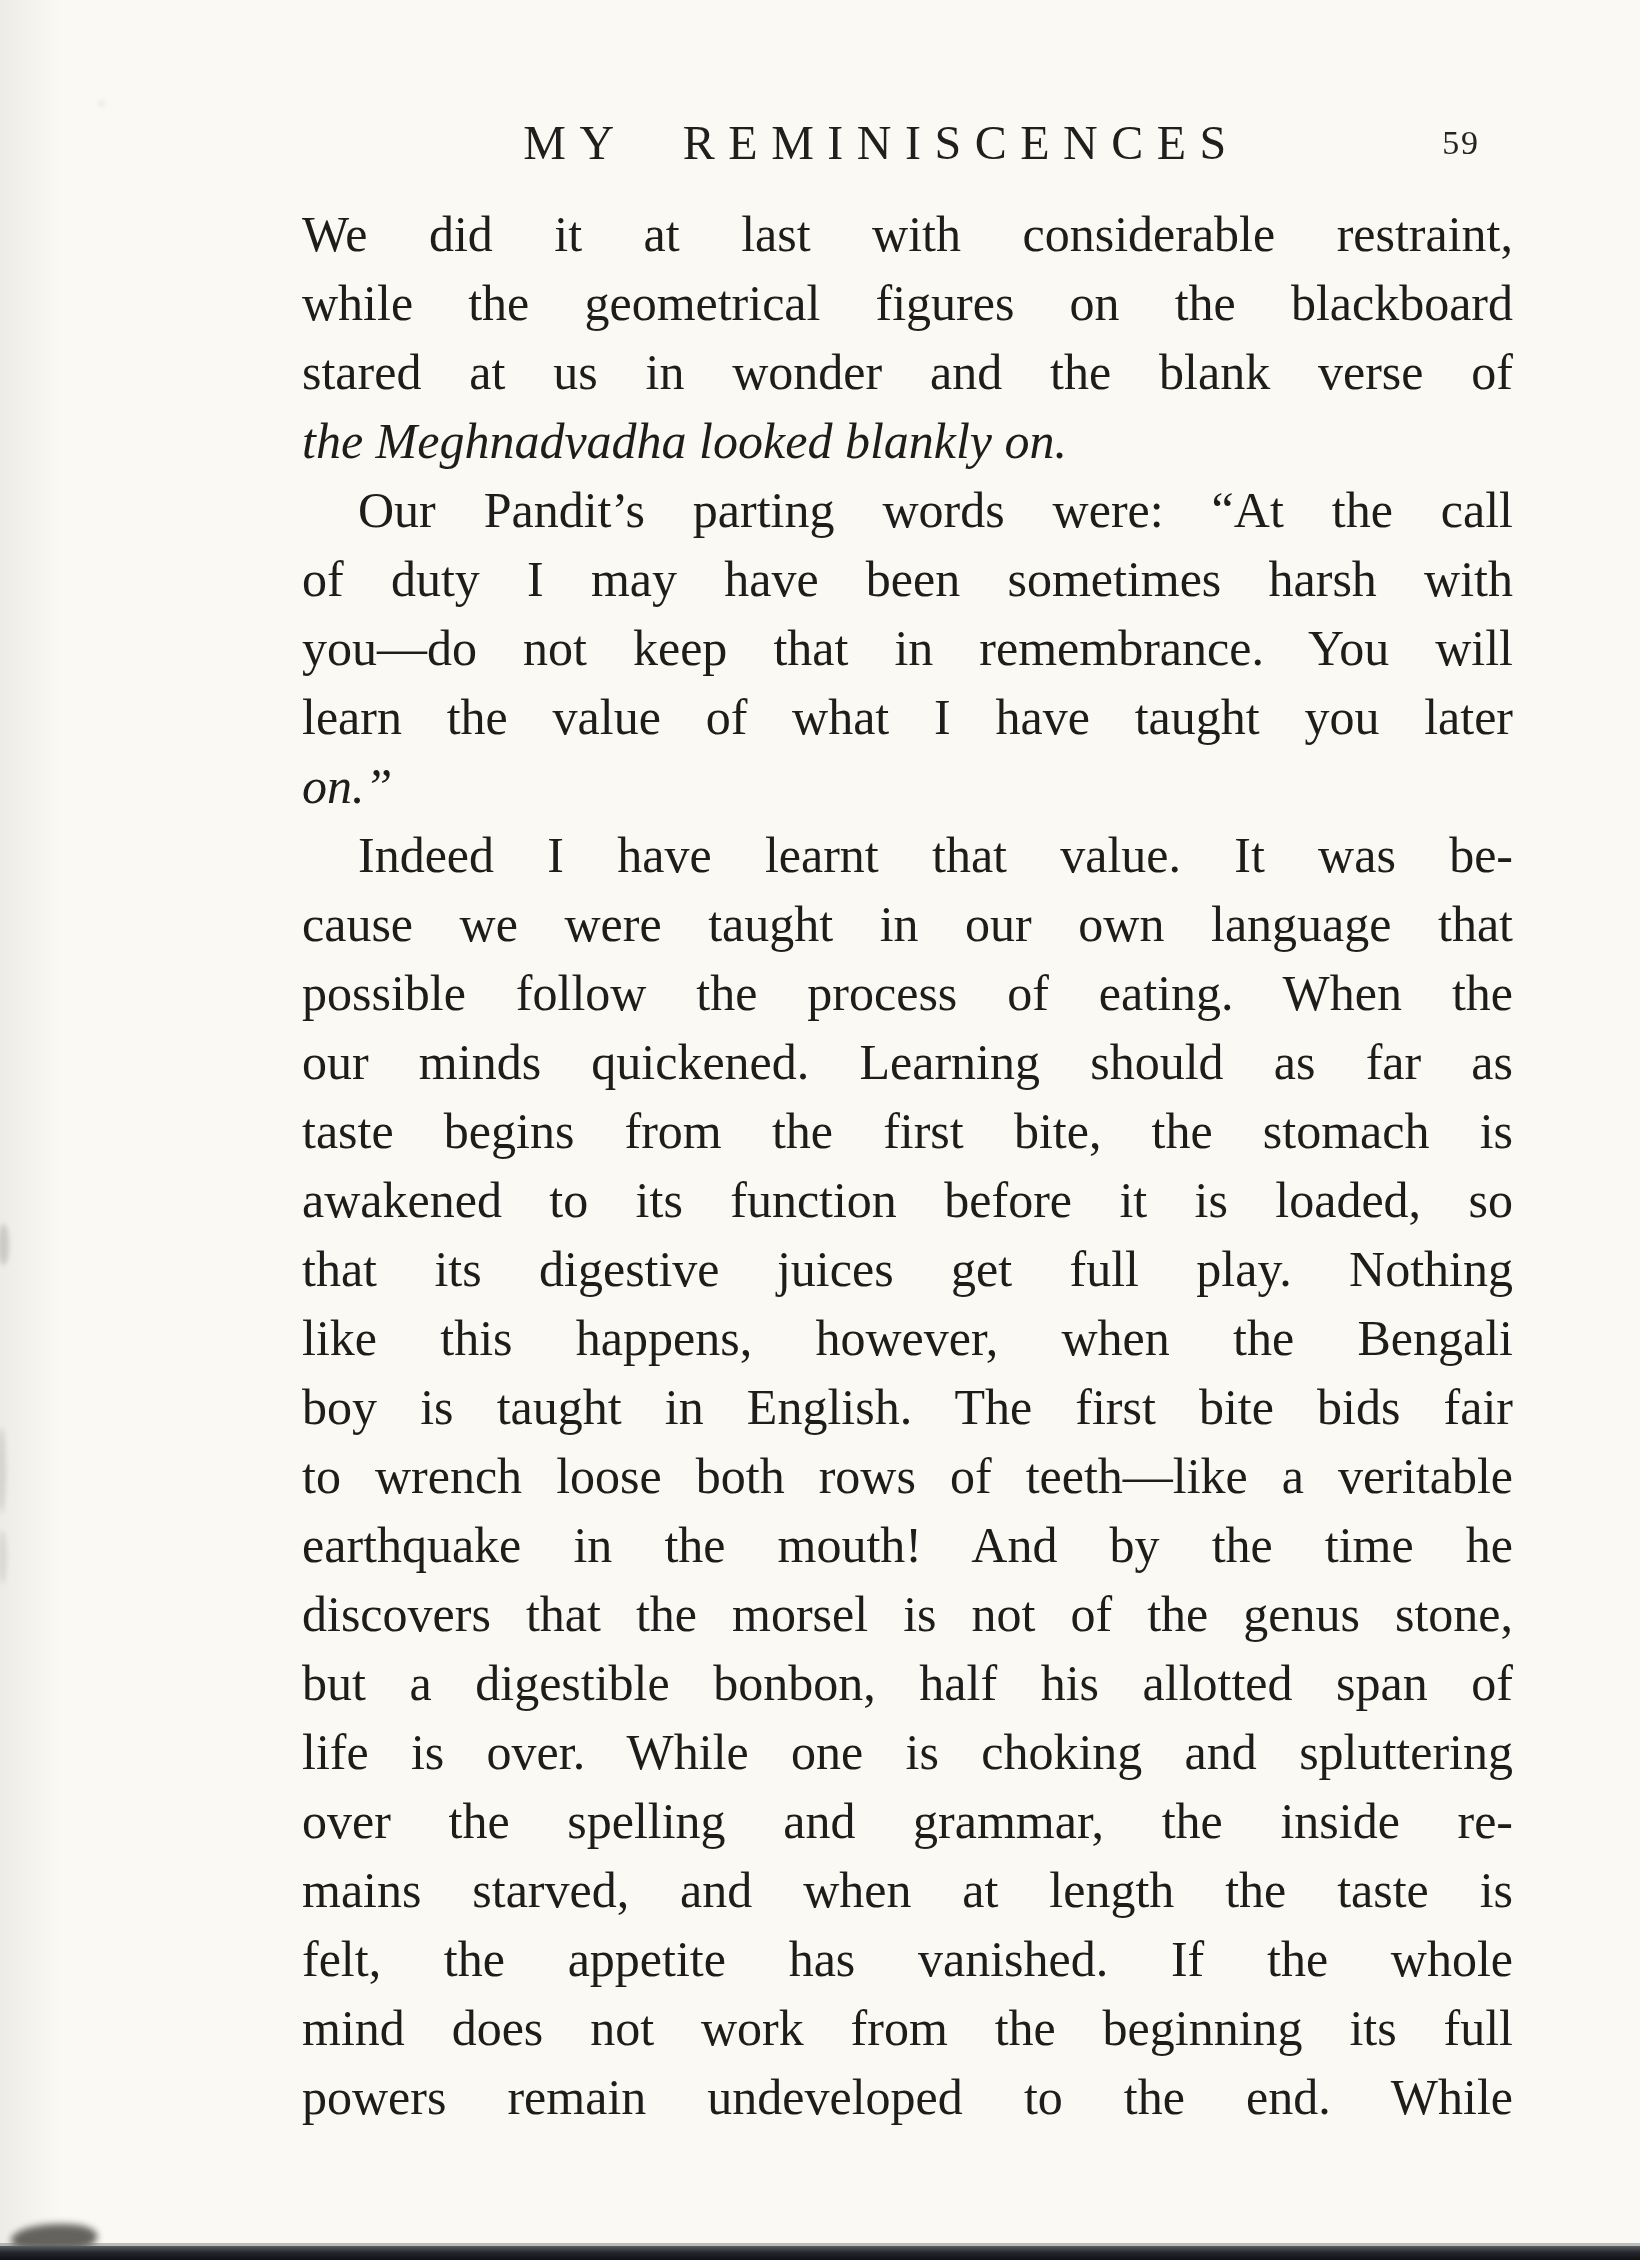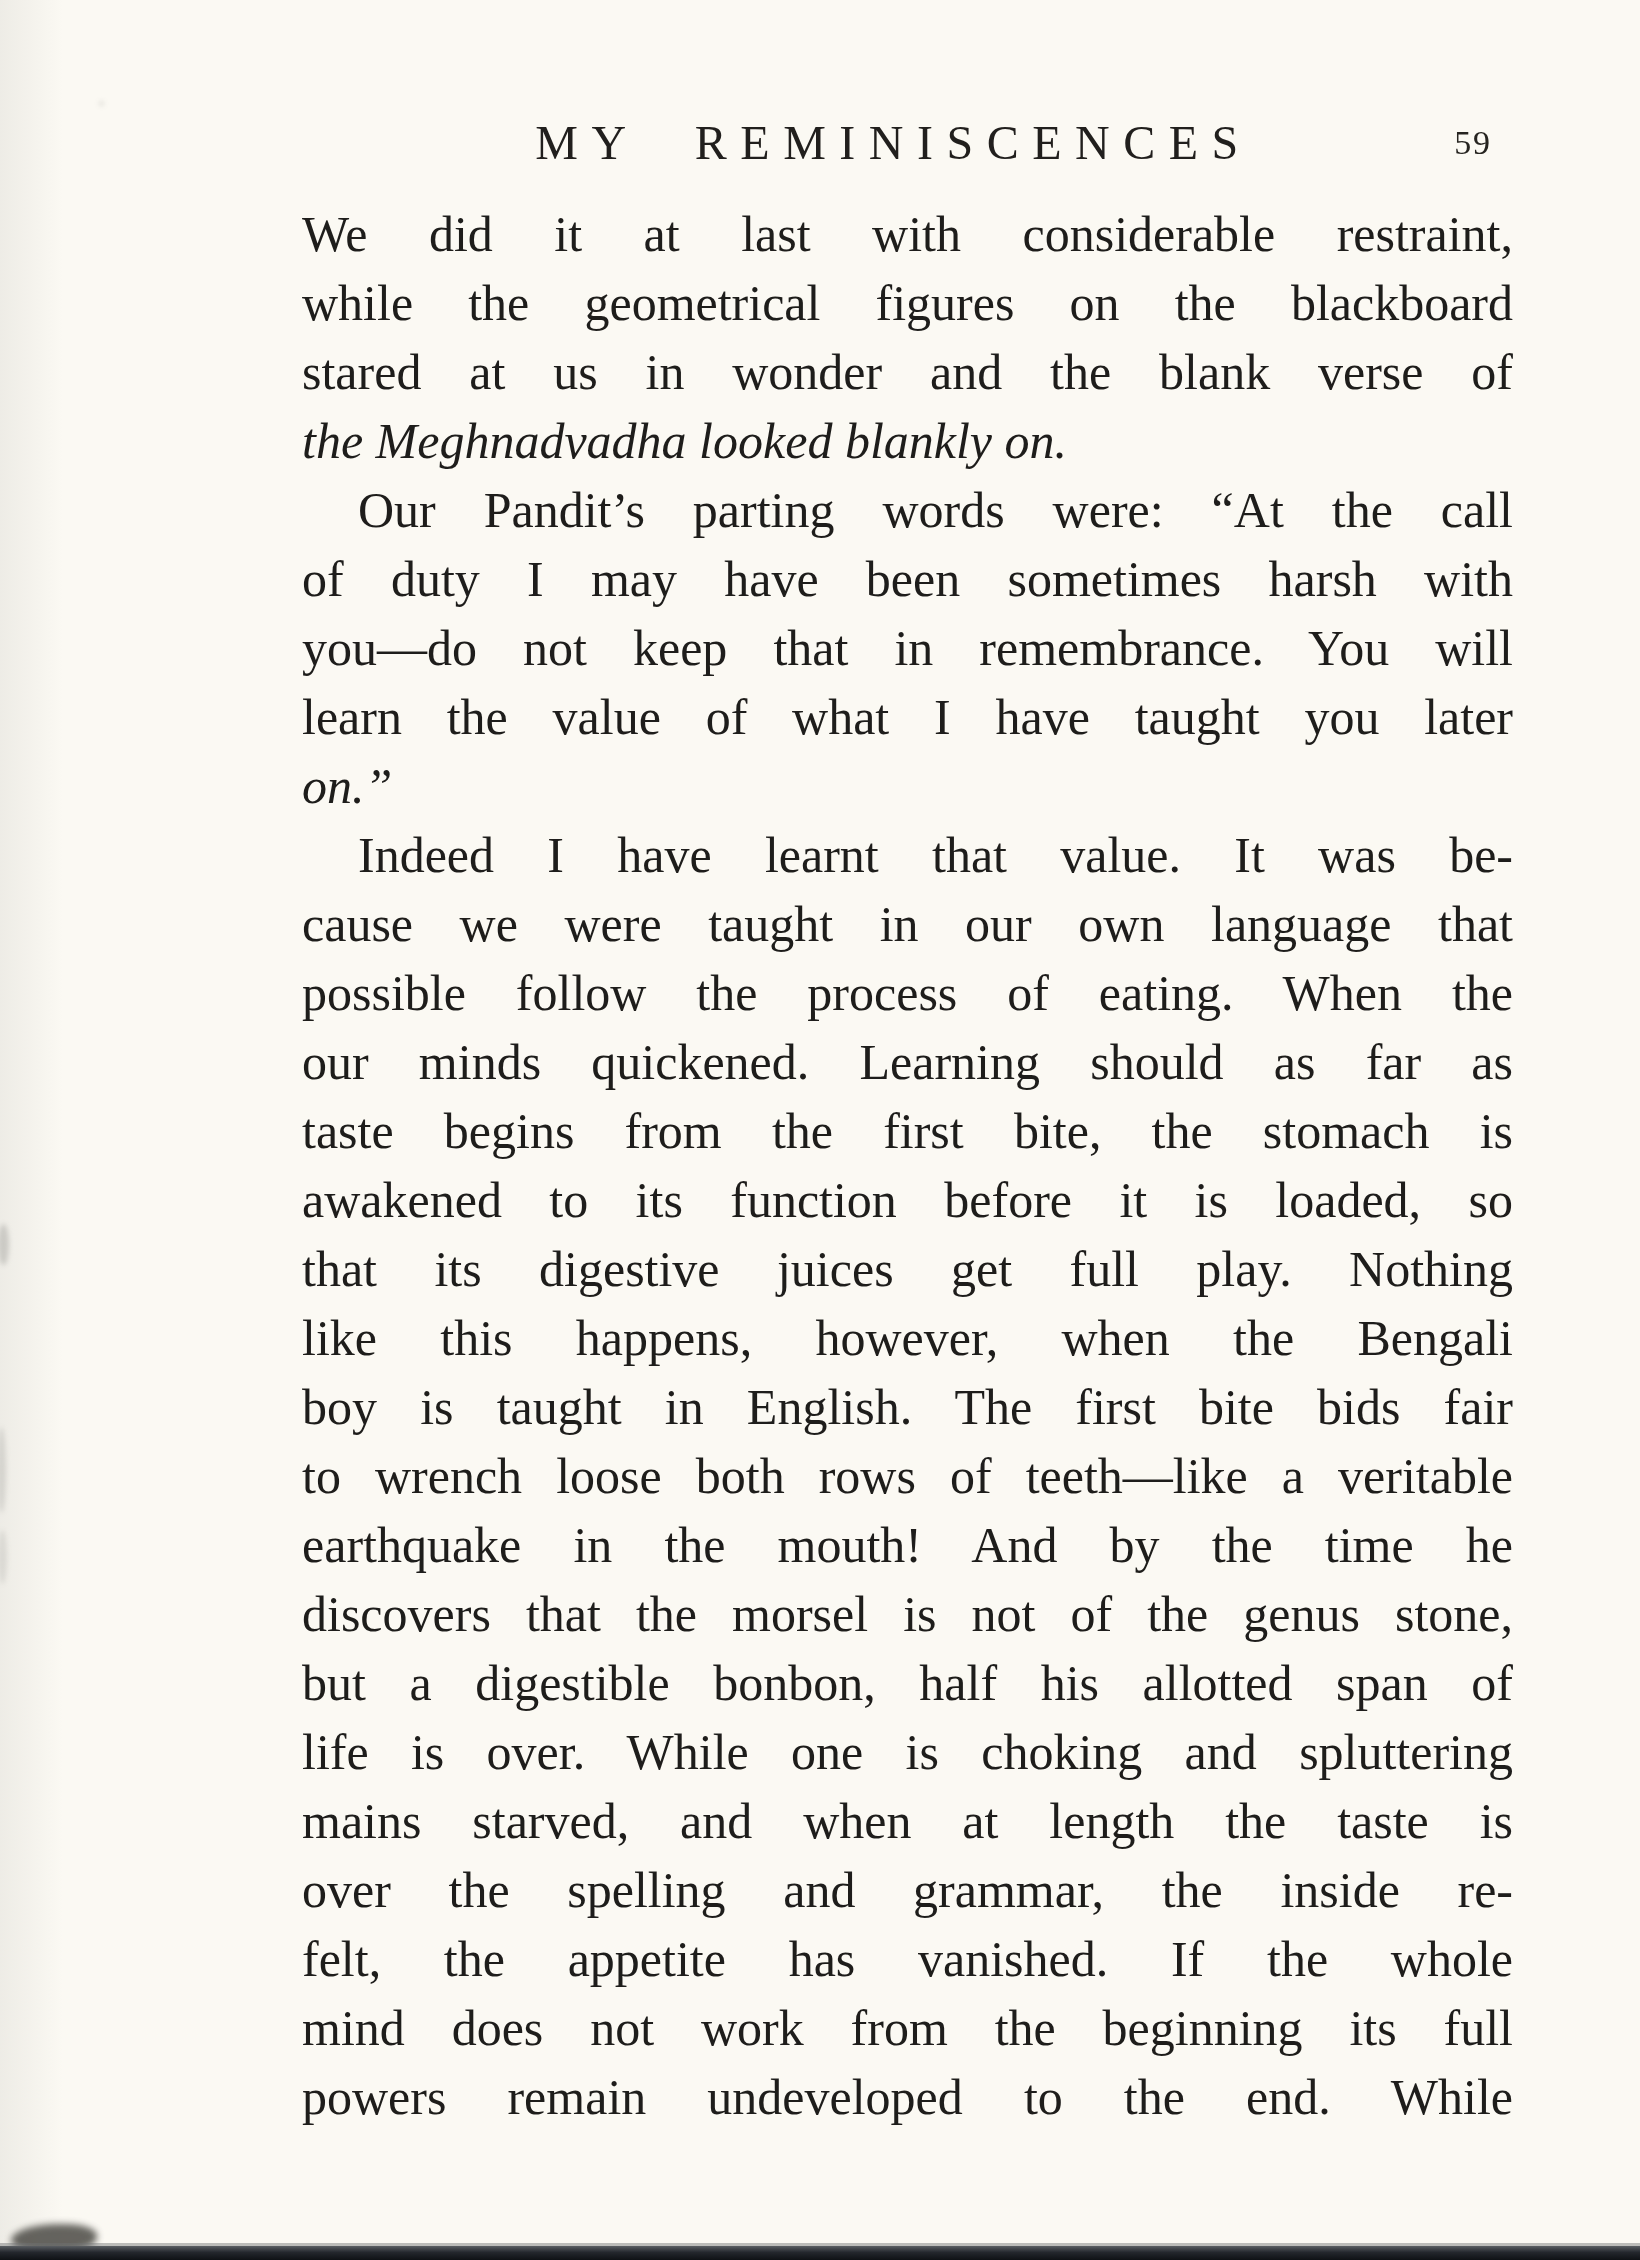--- a/index.html
+++ b/index.html
@@ -26,21 +26,21 @@
     pointer-events: none;
   }
 
   .page {
     position: absolute;
     inset: 0;
   }
 
   .header {
     position: absolute;
-    left: 288px;
+    left: 276px;
     top: 115px;
     width: 1211px;
     height: 63px;
   }
   .running-title {
     display: block;
     text-align: center;
     font-size: 48px;
     letter-spacing: 13.5px;
     word-spacing: 31.5px;
@@ -145,22 +145,22 @@
         <div class="line">taste begins from the first bite, the stomach is</div>
         <div class="line">awakened to its function before it is loaded, so</div>
         <div class="line">that its digestive juices get full play. Nothing</div>
         <div class="line">like this happens, however, when the Bengali</div>
         <div class="line">boy is taught in English. The first bite bids fair</div>
         <div class="line">to wrench loose both rows of teeth—like a veritable</div>
         <div class="line">earthquake in the mouth! And by the time he</div>
         <div class="line">discovers that the morsel is not of the genus stone,</div>
         <div class="line">but a digestible bonbon, half his allotted span of</div>
         <div class="line">life is over. While one is choking and spluttering</div>
+        <div class="line">over the spelling and grammar, the inside re-</div>
         <div class="line">mains starved, and when at length the taste is</div>
-        <div class="line">over the spelling and grammar, the inside re-</div>
         <div class="line">felt, the appetite has vanished. If the whole</div>
         <div class="line">mind does not work from the beginning its full</div>
         <div class="line">powers remain undeveloped to the end. While</div>
       </div>
     </div>
 
   <span class="edge-mark m1"></span>
   <span class="edge-mark m2"></span>
   <span class="edge-mark m3"></span>
   <span class="edge-mark m4"></span>

